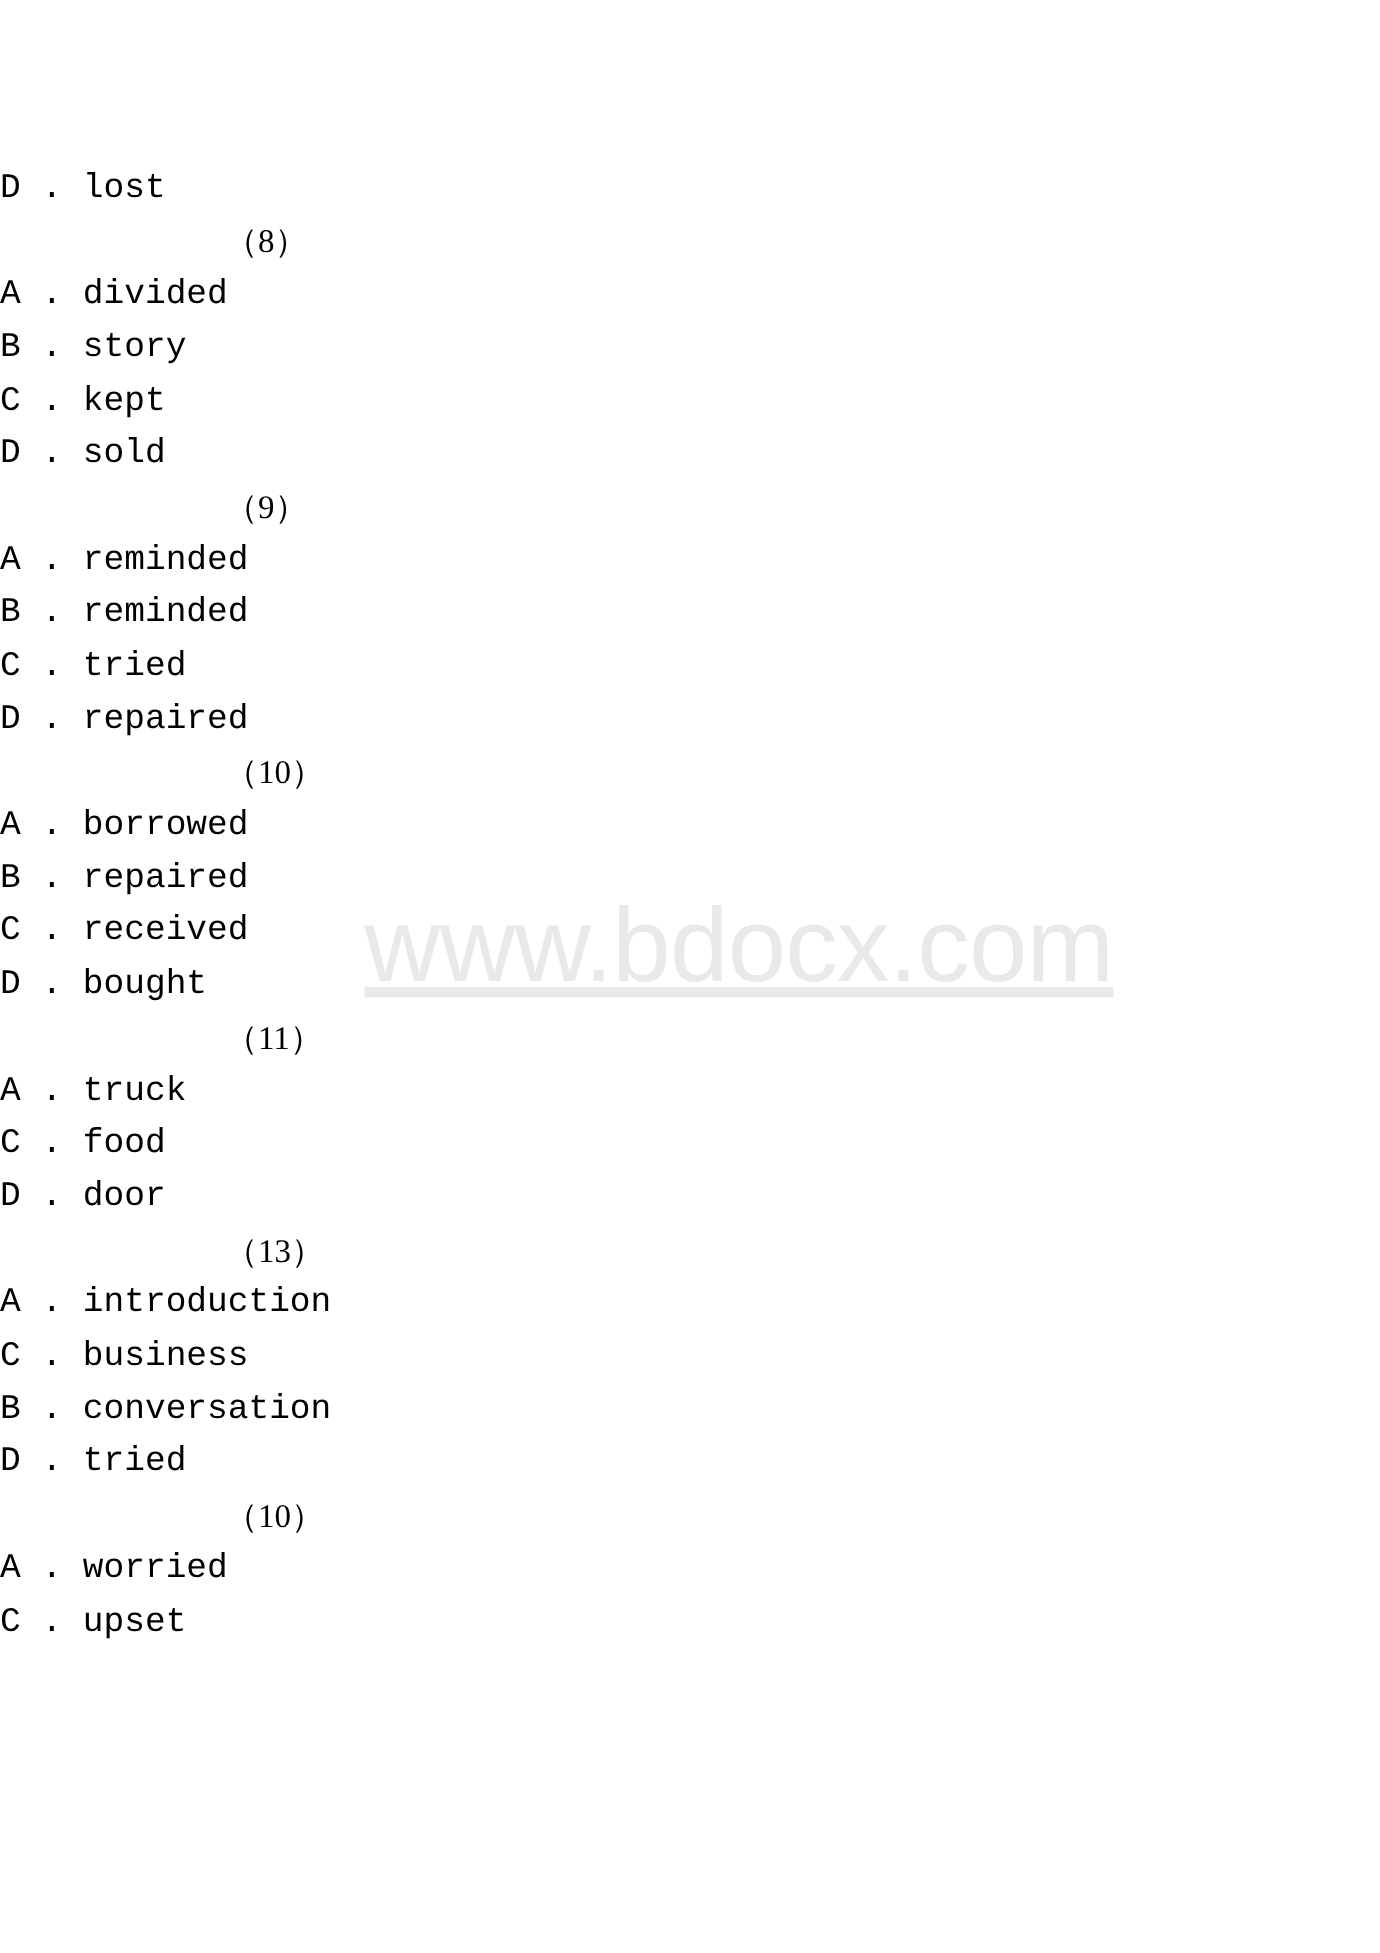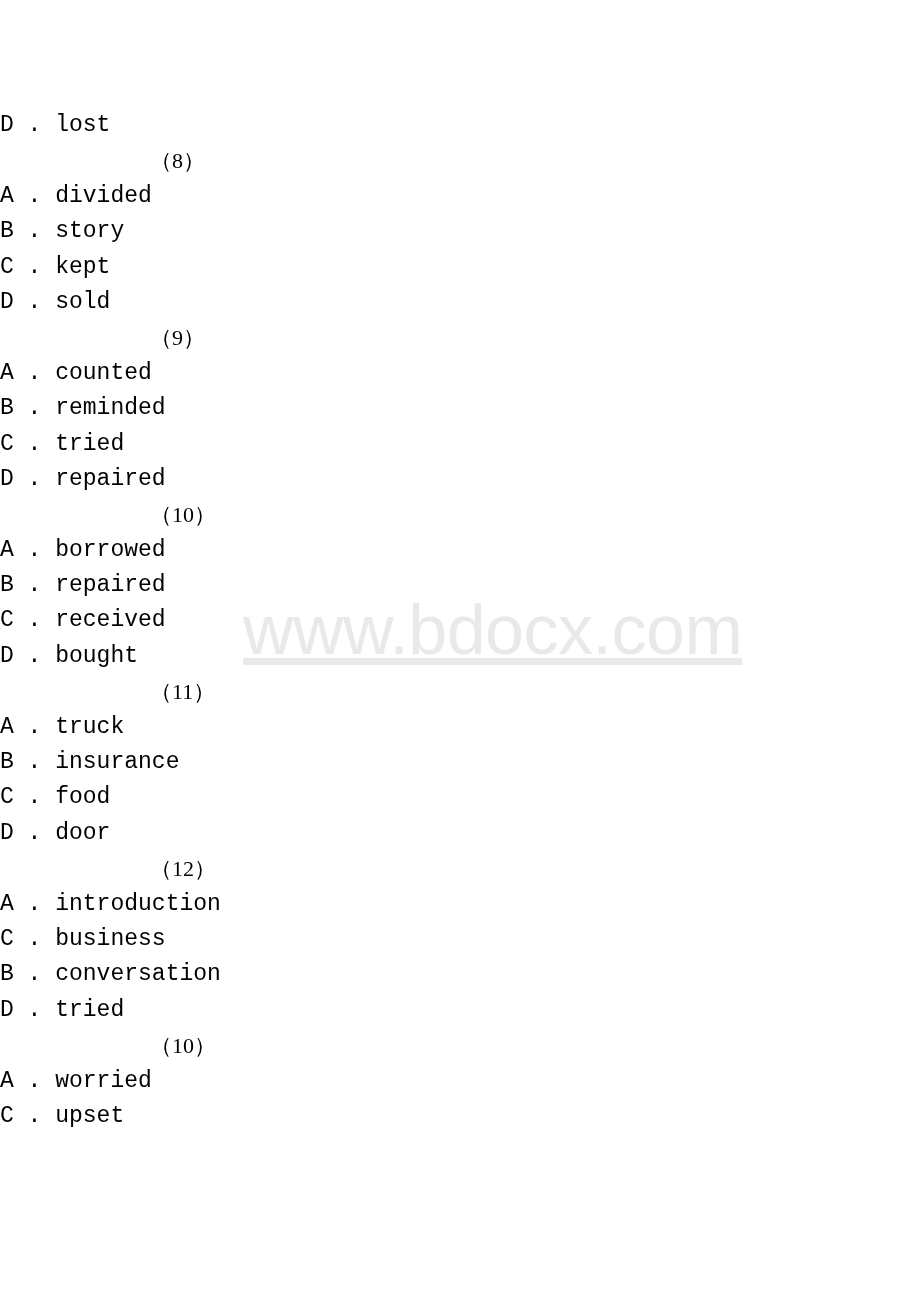--- a/index.html
+++ b/index.html
@@ -77,35 +77,34 @@
   <div id="watermark">www.bdocx.com</div>
 
   <div id="content">
       <div class="line option">D . lost</div>
       <div class="line qnum">（8）</div>
       <div class="line option">A . divided</div>
       <div class="line option">B . story</div>
       <div class="line option">C . kept</div>
       <div class="line option">D . sold</div>
       <div class="line qnum">（9）</div>
-      <div class="line option">A . counted</div>
+      <div class="line option">A . reminded</div>
       <div class="line option">B . reminded</div>
       <div class="line option">C . tried</div>
       <div class="line option">D . repaired</div>
       <div class="line qnum">（10）</div>
       <div class="line option">A . borrowed</div>
       <div class="line option">B . repaired</div>
       <div class="line option">C . received</div>
       <div class="line option">D . bought</div>
       <div class="line qnum">（11）</div>
       <div class="line option">A . truck</div>
-      <div class="line option">B . insurance</div>
       <div class="line option">C . food</div>
       <div class="line option">D . door</div>
-      <div class="line qnum">（12）</div>
+      <div class="line qnum">（13）</div>
       <div class="line option">A . introduction</div>
       <div class="line option">C . business</div>
       <div class="line option">B . conversation</div>
       <div class="line option">D . tried</div>
       <div class="line qnum">（10）</div>
       <div class="line option">A . worried</div>
       <div class="line option">C . upset</div>
     </div>
 
 </div>

